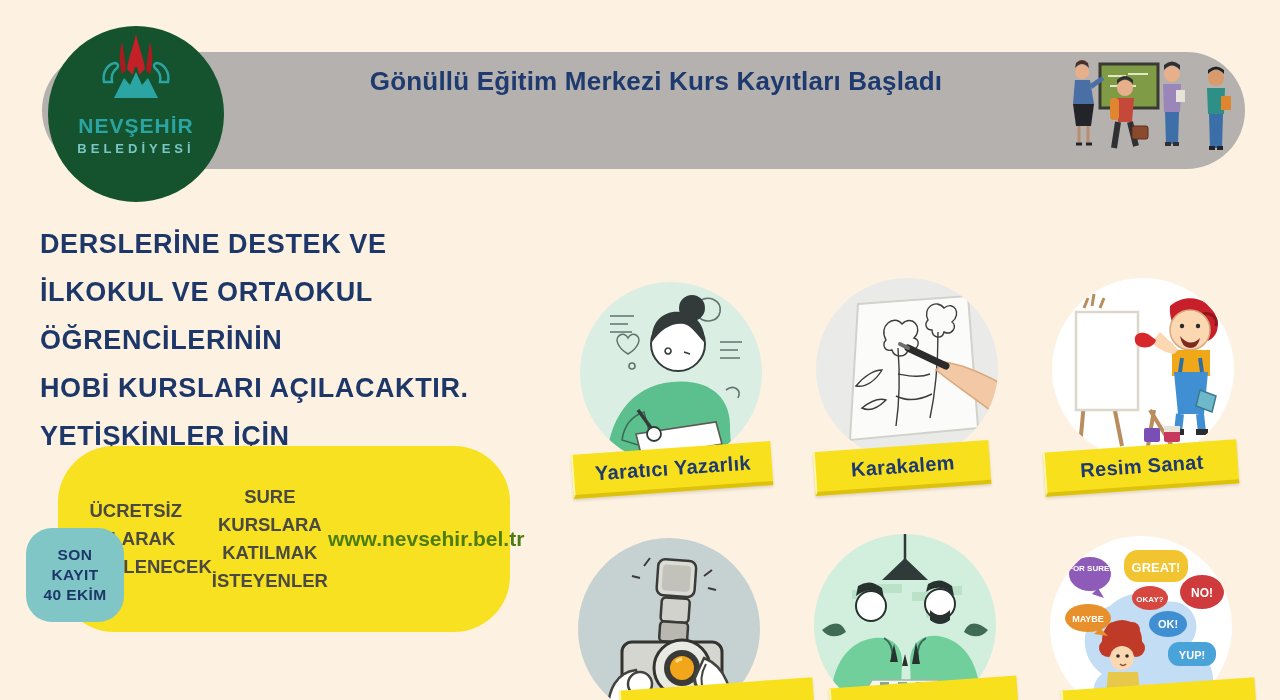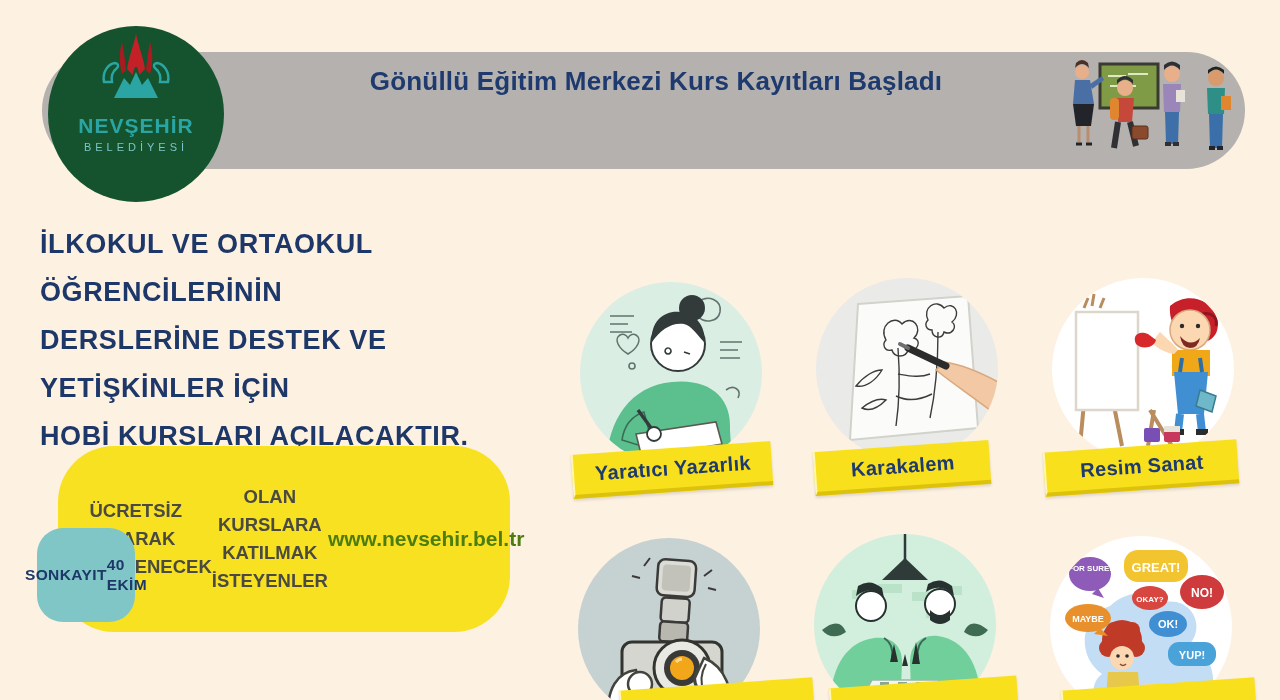--- a/index.html
+++ b/index.html
@@ -13,21 +13,21 @@
     position:absolute;left:42px;top:52px;width:1203px;height:117px;
     background:#b4b1ae;border-radius:60px;
   }
   .logo-circle{
     position:absolute;left:48px;top:26px;width:176px;height:176px;
     border-radius:50%;background:#14532d;z-index:3;
     display:flex;flex-direction:column;align-items:center;justify-content:flex-start;
     padding-top:6px;box-sizing:border-box;
   }
   .logo-name{font-size:21px;font-weight:800;color:#2aa5a3;letter-spacing:1px;margin-top:-4px;}
-  .logo-sub{font-size:11px;font-weight:400;color:#79c6c5;letter-spacing:4px;margin-top:3px;}
+  .logo-sub{font-size:13px;font-weight:700;color:#79c6c5;letter-spacing:4px;margin-top:3px;}
   .banner-title{
     position:absolute;left:252px;top:66px;width:808px;text-align:center;z-index:2;
   }
   .banner-title .line{
     color:#1e3a6e;font-weight:800;font-size:26px;line-height:30px;letter-spacing:0.2px;
   }
   .banner-title .line + .line{margin-top:24px;}
   .banner-people{position:absolute;left:1068px;top:56px;z-index:2;}
   
   .headline{position:absolute;left:40px;top:220px;width:580px;}
@@ -39,21 +39,21 @@
     position:absolute;left:58px;top:446px;width:452px;height:186px;
     background:#f7e120;border-radius:56px;z-index:2;
     display:flex;flex-direction:row;align-items:center;justify-content:center;
     text-align:center;box-sizing:border-box;padding:10px 28px 10px 44px;
   }
   .info-box .iline{color:#4a4a42;font-weight:700;font-size:18.5px;line-height:28px;}
   .info-box .website{color:#4d7c0f;font-weight:800;font-size:21px;line-height:30px;}
   .deadline-badge{
     position:absolute;left:26px;top:528px;width:98px;height:94px;
     background:#80c6c6;border-radius:26px;z-index:4;
-    display:flex;align-items:center;justify-content:center;margin-left:11px;
+    display:flex;flex-direction:column;align-items:center;justify-content:center;
   }
   .deadline-badge .bline{color:#1d3769;font-weight:800;font-size:15.5px;line-height:20px;letter-spacing:0.4px;}
   
   .course-circle{
     position:absolute;width:182px;height:182px;border-radius:50%;overflow:hidden;z-index:1;
   }
   .course-label{
     position:absolute;z-index:2;background:#f8e11c;
     border-bottom:4px solid #dcc20d;border-left:2px solid #fff6b0;
     display:flex;align-items:center;justify-content:center;
@@ -135,29 +135,29 @@
       <circle cx="148" cy="22" r="8" fill="#d99a6c"></circle>
       <path d="M140,18 q8,-9 16,0 l0,-4 q-8,-7 -16,0 Z" fill="#1f2422"></path>
       <path d="M139,32 L157,32 L156,58 L140,58 Z" fill="#2e8f86"></path>
       <path d="M141,58 L155,58 L154,92 L142,92 Z" fill="#3a6fa9"></path>
       <path d="M141,92 h6 M149,92 h6" stroke="#23242a" stroke-width="4"></path>
       <rect x="153" y="40" width="10" height="14" fill="#e0862f"></rect>
     </svg>
   </span>
 
   <div class="headline">
+    <div class="hline">DERSLERİNE DESTEK VE</div>
     <div class="hline">İLKOKUL VE ORTAOKUL ÖĞRENCİLERİNİN</div>
-    <div class="hline">DERSLERİNE DESTEK VE</div>
+    <div class="hline">HOBİ KURSLARI AÇILACAKTIR.</div>
     <div class="hline">YETİŞKİNLER İÇİN</div>
-    <div class="hline">HOBİ KURSLARI AÇILACAKTIR.</div>
   </div>
 
   <div class="info-box">
     <div class="iline">ÜCRETSİZ OLARAK DÜZENLENECEK</div>
-    <div class="iline">OLAN KURSLARA KATILMAK İSTEYENLER</div>
+    <div class="iline">SURE KURSLARA KATILMAK İSTEYENLER</div>
     <div class="website">www.nevsehir.bel.tr</div>
   </div>
 
   <div class="deadline-badge">
     <div class="bline">SON</div>
     <div class="bline">KAYIT</div>
     <div class="bline">40 EKİM</div>
   </div>
 
   <div class="course-circle cc1">

